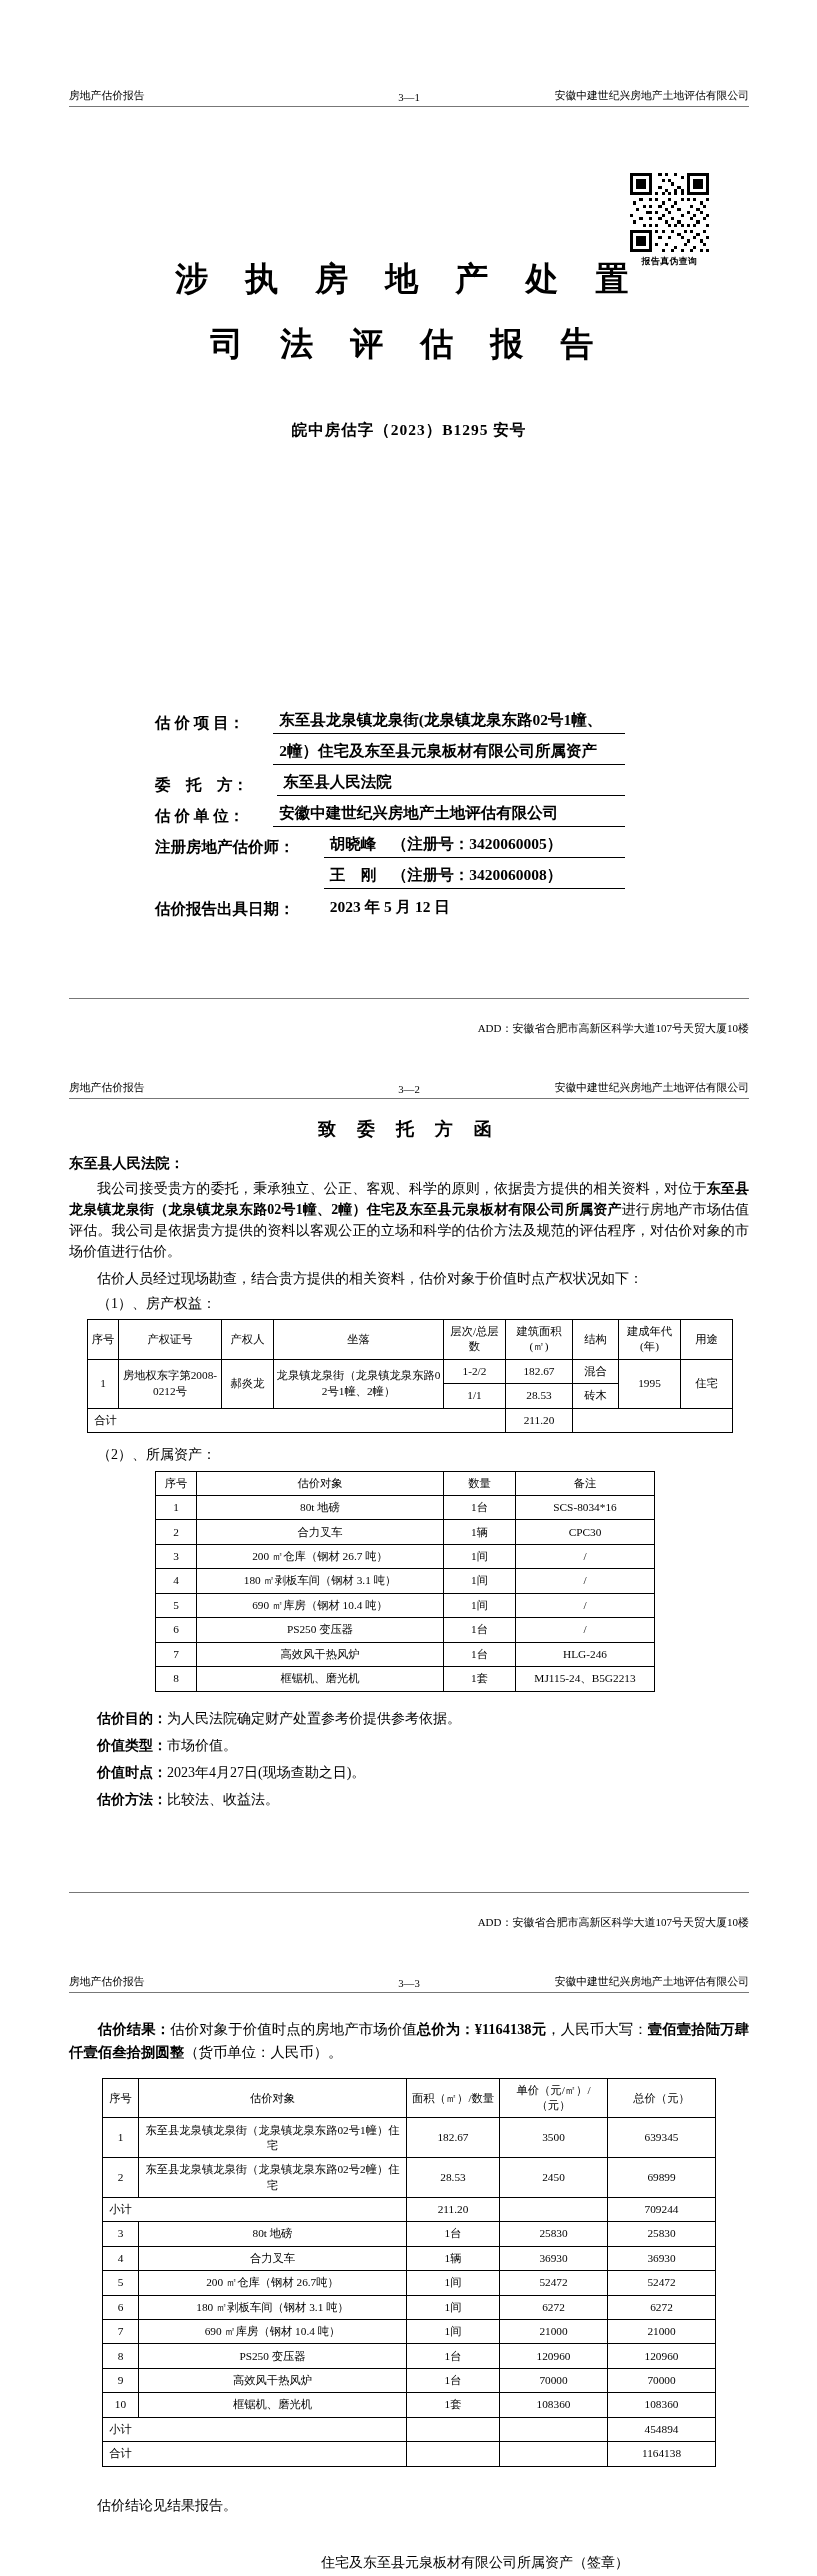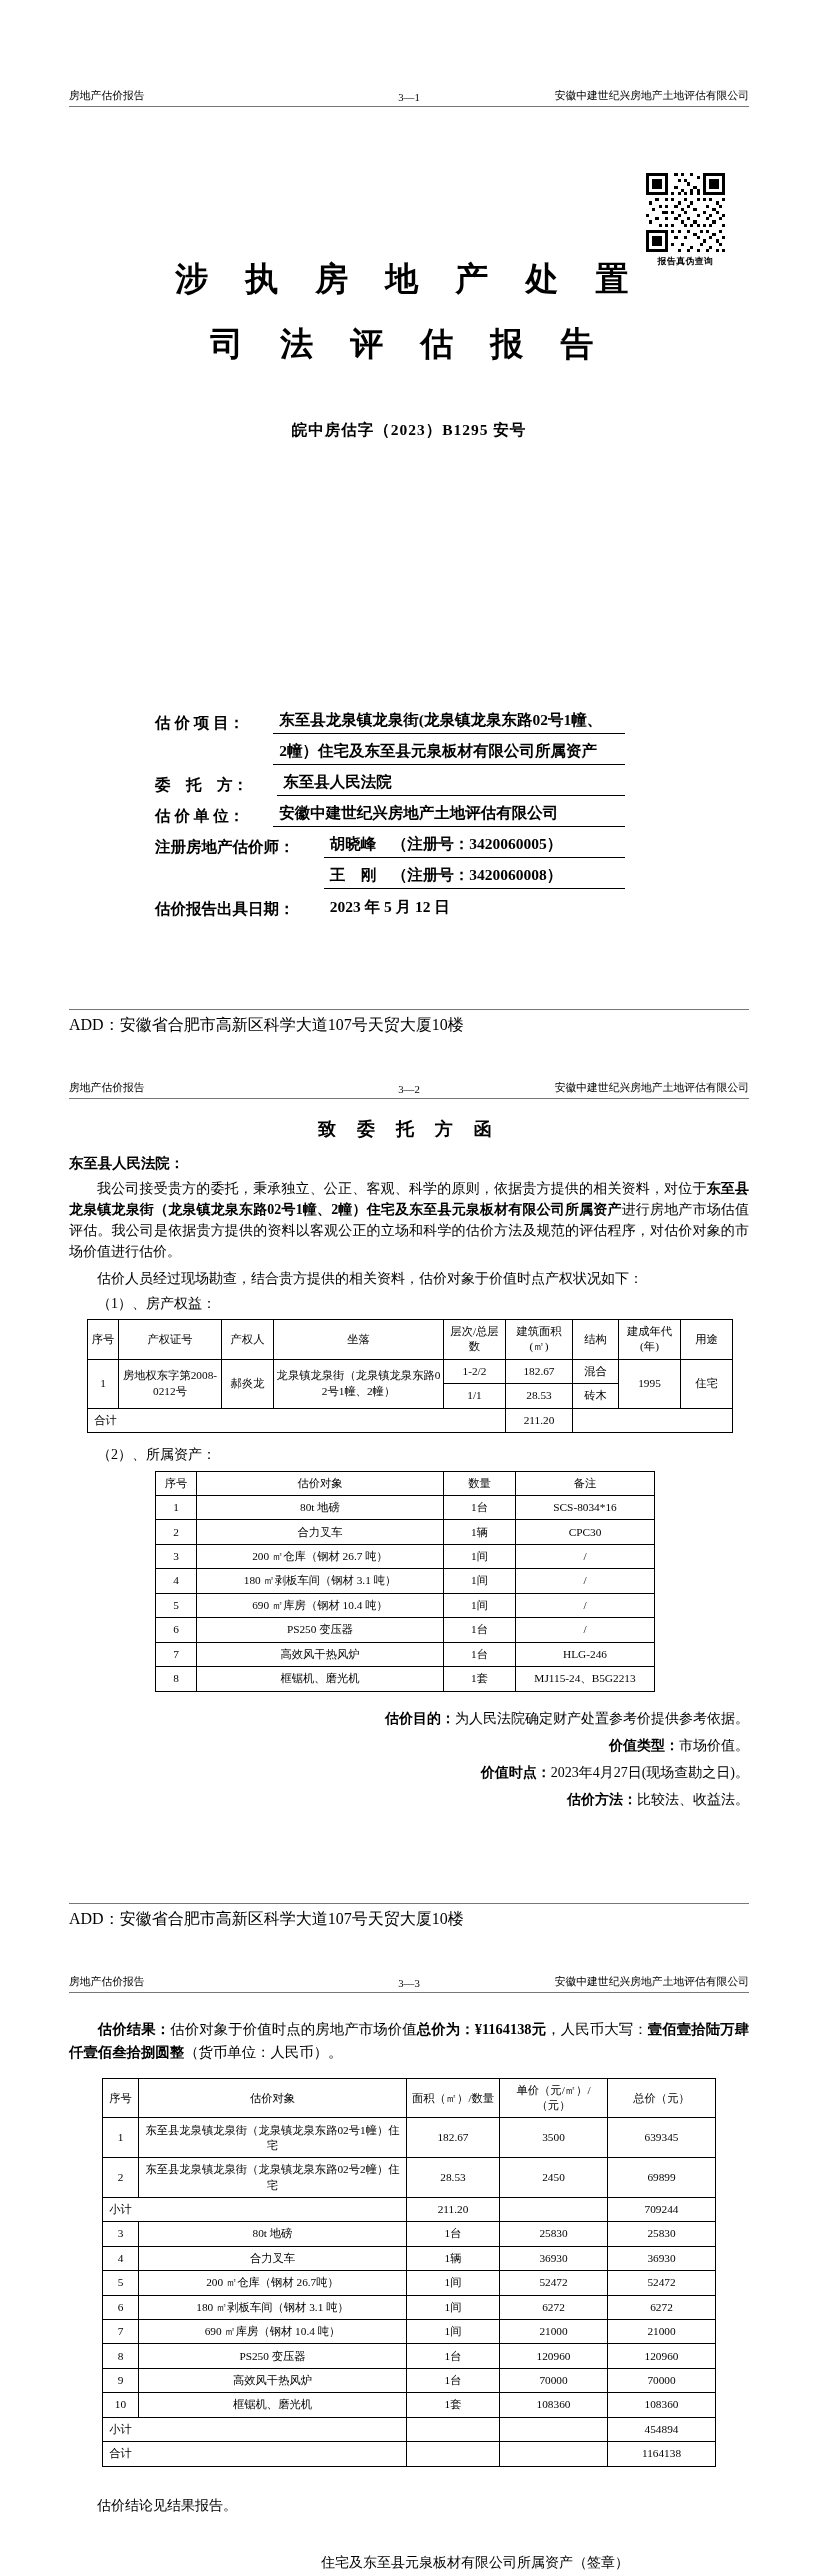--- a/index.html
+++ b/index.html
@@ -13,24 +13,24 @@
 
   .hdr-pad1{padding-top:60px;}
   .hdr-pad2{padding-top:11.3px;}
   .page-header{display:grid;grid-template-columns:1fr auto 1fr;align-items:flex-end;
     font-size:10.8px;padding-bottom:3.1px;border-bottom:0.5px solid #777;}
   .hdr-left{text-align:left;margin-top:29px;}
   .hdr-mid{text-align:center;padding:0 31px;}
   .hdr-right{text-align:right;}
 
   .page-footer{position:absolute;left:69px;width:680px;bottom:5.2px;
-    border-top:0.5px solid #777;padding-top:5px;font-size:16px;text-align:left;}
+    border-top:0.5px solid #777;padding-top:22px;font-size:11px;text-align:right;}
 
   
-  .qr-block{position:absolute;top:173px;left:646px;width:79px;text-align:center;}
+  .qr-block{position:absolute;top:173px;left:630px;width:79px;text-align:center;}
   .qr-caption{font-size:8.8px;font-weight:bold;margin-top:1.5px;letter-spacing:0.5px;}
   .main-title{font-size:33px;font-weight:bold;text-align:center;letter-spacing:14.4px;
     margin:150px 0 0 0;white-space:nowrap;}
   .main-title.second{margin-top:19.6px;}
   .doc-no{font-size:15.5px;font-weight:bold;text-align:center;letter-spacing:1px;margin-top:53px;}
   .cover-fields{margin:262px 0 0 86px;width:470px;font-size:15.5px;font-weight:bold;}
   .field-row{display:flex;height:31px;align-items:flex-end;gap:29px;}
   .field-label{white-space:pre;}
   .field-label.ghost{color:transparent;}
   .field-value{flex:1;text-align:left;padding:0 0 1.5px 6.2px;border-bottom:1px solid #000;white-space:nowrap;}
@@ -45,21 +45,21 @@
 
   table.tbl{border-collapse:collapse;table-layout:fixed;}
   .tbl th,.tbl td{border:0.5px solid #000;font-size:11.3px;font-weight:normal;text-align:center;
     vertical-align:middle;padding:4.1px 2.1px;word-break:break-all;line-height:1.35;}
   .property-table{width:644px;margin:6.2px 0 0 18px;}
   .assets-table{width:500px;margin:6.2px 0 0 86px;}
   .result-table{width:613px;margin:13.4px 0 0 33px;}
   .total-row td.lbl{text-align:left;padding-left:6.2px;}
 
   .kv-block{margin-top:13.4px;}
-  .kv-line{font-size:14px;line-height:27px;text-indent:2em;text-align:right;}
+  .kv-line{font-size:14px;line-height:27px;text-indent:2em;}
   .kv-label{font-weight:bold;}
 
   
   .result-para{font-size:14.4px;line-height:23px;text-align:justify;text-indent:2em;margin:25px 0 0 0;}
   .b{font-weight:bold;}
   .conclusion{font-size:14px;text-indent:2em;margin:30px 0 0 0;}
   .sign-block{width:392px;margin:39px 36px 0 auto;font-size:14px;text-align:left;}
   .sign-rep{margin:16.5px 0 0 149px;}
 </style>
 </head>

